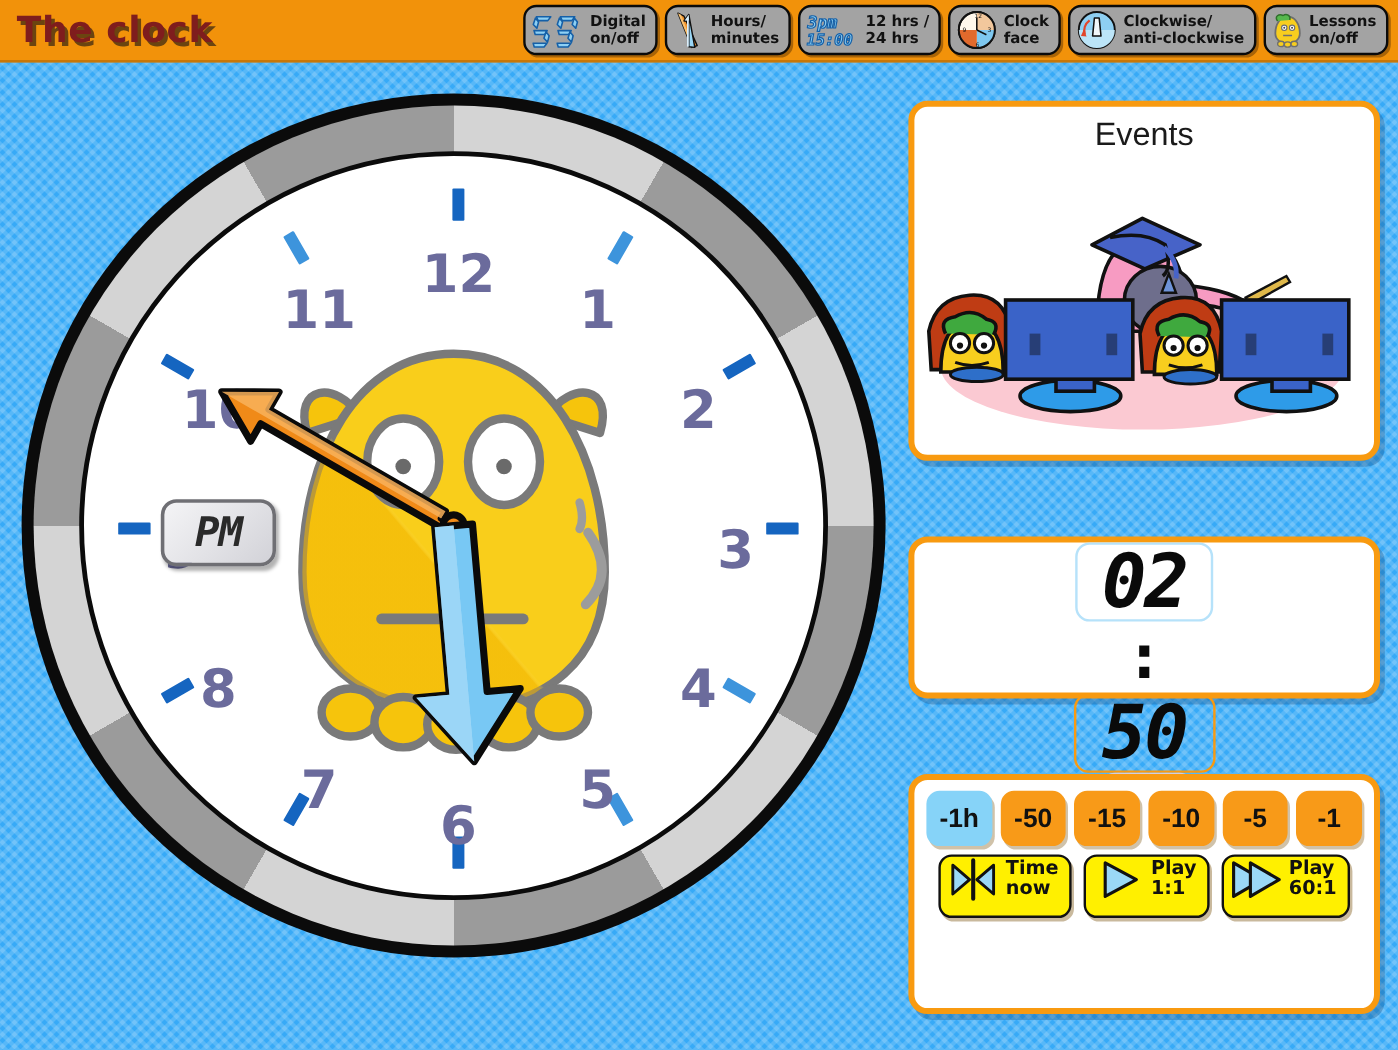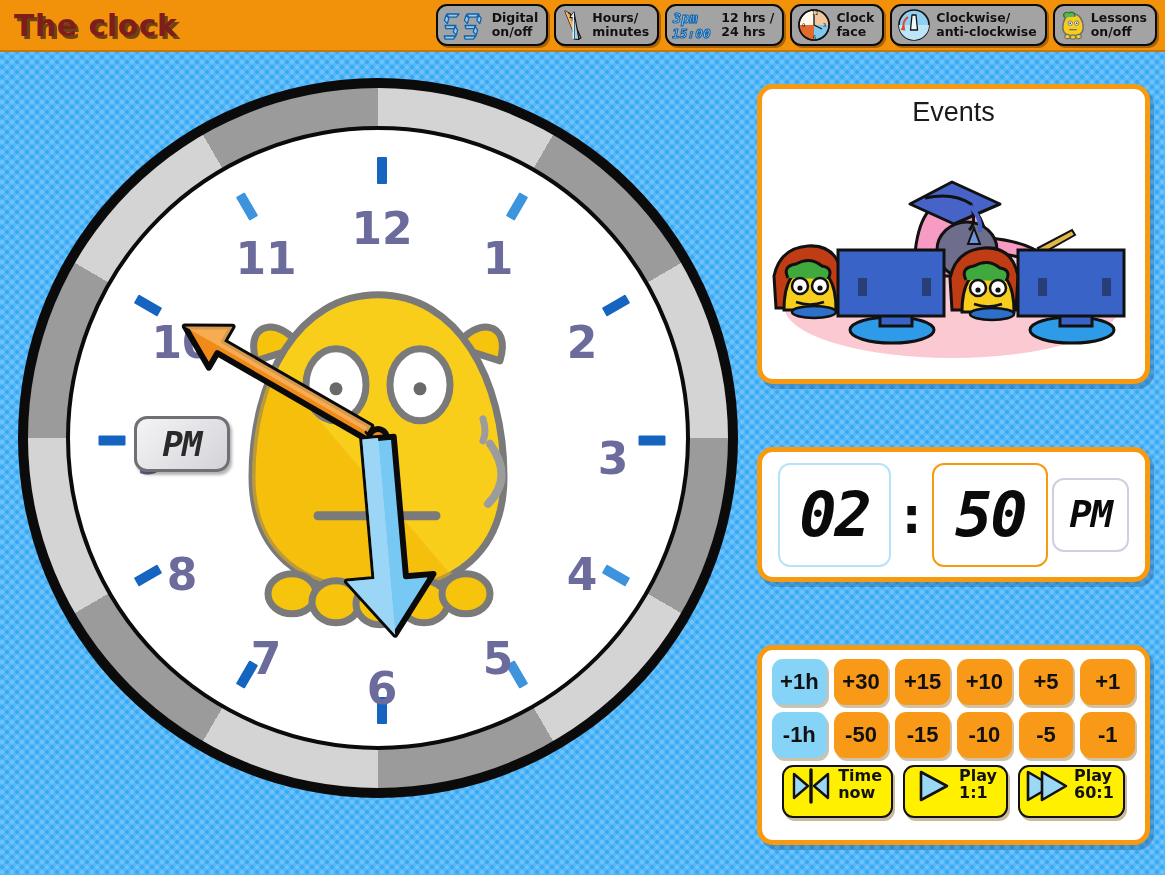--- a/index.html
+++ b/index.html
@@ -116,21 +116,21 @@
     z-index: 3;
   }
   #lessons-panel { left: 757px; top: 84px; width: 393px; height: 300px; }
   #lessons-title {
     text-align: center; font-size: 27px; color: #1A1A1A; margin-top: 8px;
     font-family: "Liberation Sans", sans-serif; font-weight: normal;
   }
   #lessons-art { width: 100%; height: 236px; display: block; }
 
   #digital-panel { left: 757px; top: 447px; width: 393px; height: 135px;
-                   display: flex; align-items: center; padding: 0 16px; }
+                   display: flex; align-items: center; padding: 0 16px; flex-direction: column; }
   .seg-box { border-radius: 12px; display: flex; align-items: center; justify-content: center; }
   #hour-box { border: 2px solid #B6E2FA; width: 115px; height: 104px; }
   #minute-box { border: 2px solid #F89A10; width: 118px; height: 104px; }
   #ampm-box { border: 2px solid #CFCFE2; width: 78px; height: 74px; margin-left: 4px; }
   .seg-txt {
     font-family: "DejaVu Sans Mono", monospace;
     font-weight: bold; font-style: italic; color: #0A0A0A; line-height: 1;
   }
   #hour-val, #minute-val { font-size: 62px; letter-spacing: -2px; }
   #colon { font-size: 52px; font-weight: bold; color: #0A0A0A; padding: 0 5px;
@@ -413,28 +413,20 @@
   <div class="seg-box" id="minute-box">
     <span class="seg-txt" id="minute-val">50</span>
   </div>
   <div class="seg-box" id="ampm-box">
     <span class="seg-txt" id="ampm-val">PM</span>
   </div>
 </div>
 
 <div class="panel" id="controls-panel">
 
-  <div class="ctrl-row">
-    <button class="adj-btn adj-blue">+1h</button>
-    <button class="adj-btn adj-orange">+30</button>
-    <button class="adj-btn adj-orange">+15</button>
-    <button class="adj-btn adj-orange">+10</button>
-    <button class="adj-btn adj-orange">+5</button>
-    <button class="adj-btn adj-orange">+1</button>
-  </div>
 
   <div class="ctrl-row">
     <button class="adj-btn adj-blue">-1h</button>
     <button class="adj-btn adj-orange">-50</button>
     <button class="adj-btn adj-orange">-15</button>
     <button class="adj-btn adj-orange">-10</button>
     <button class="adj-btn adj-orange">-5</button>
     <button class="adj-btn adj-orange">-1</button>
   </div>
 

